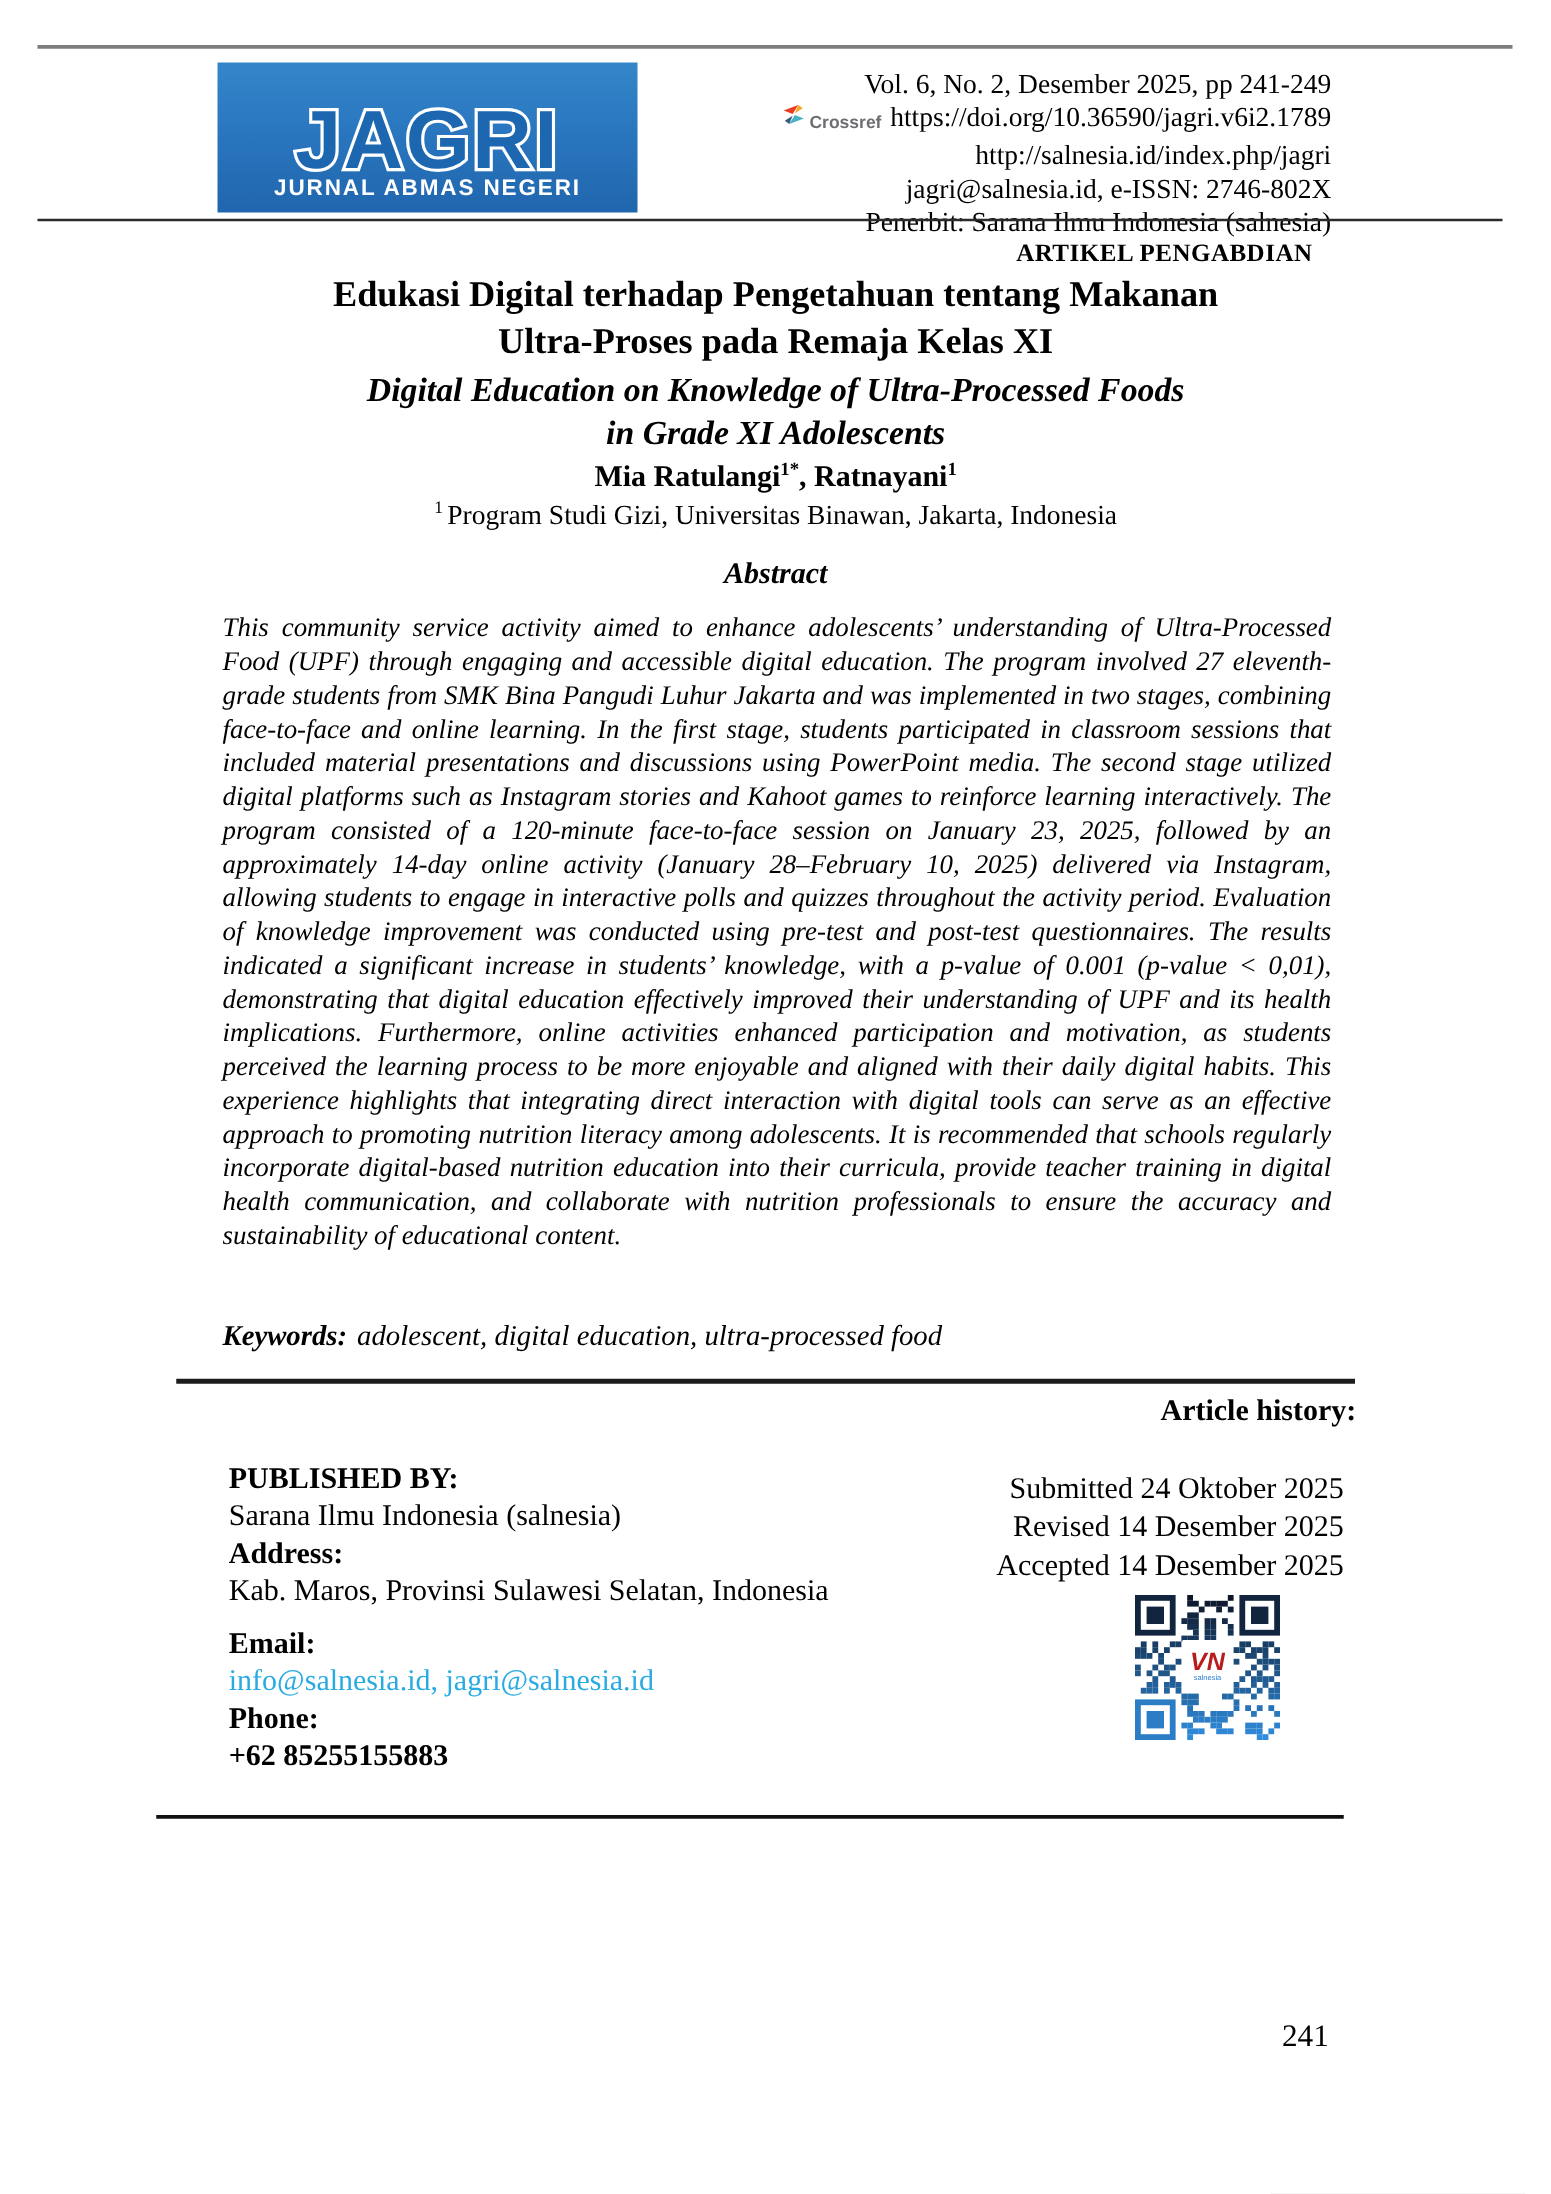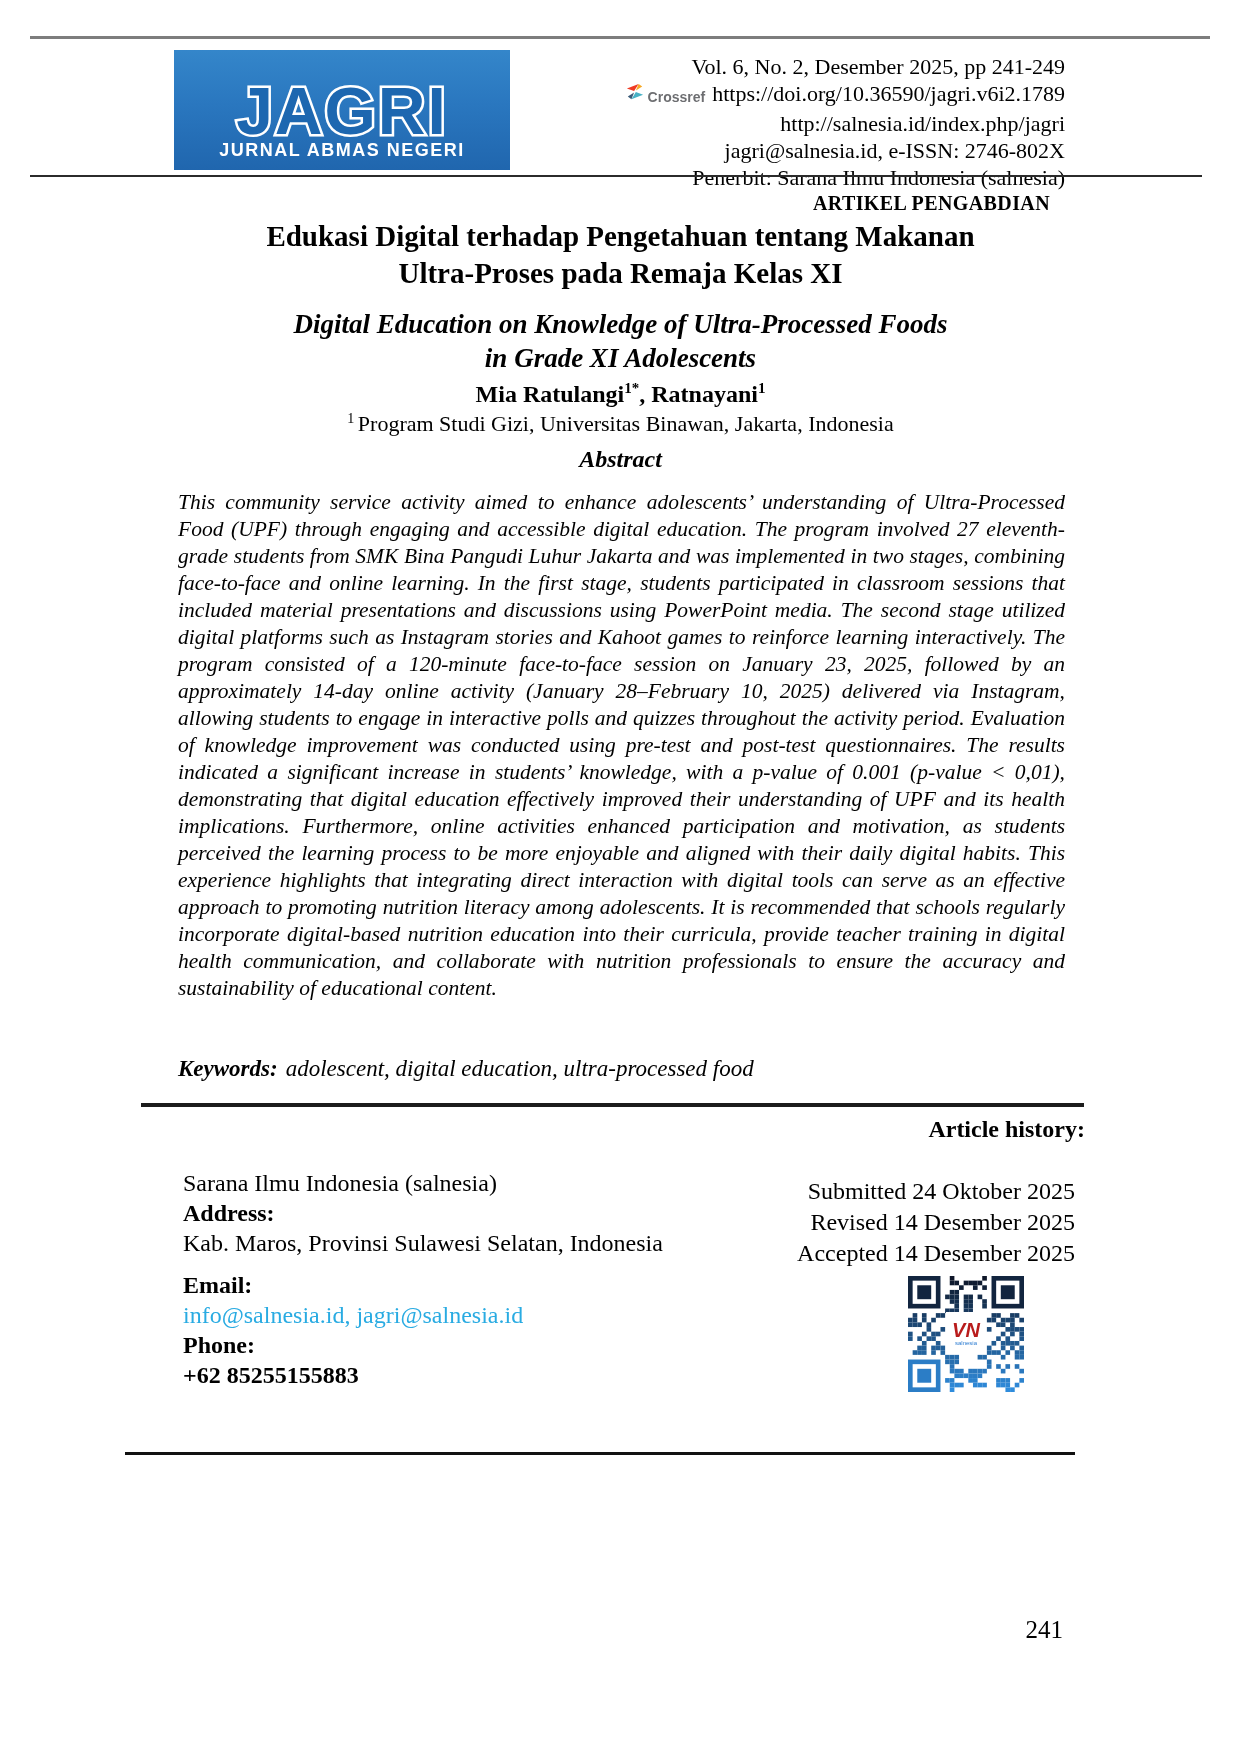--- a/index.html
+++ b/index.html
@@ -32,21 +32,21 @@
     margin-top:-10px;
   }
   .header-meta { text-align:right; font-size:22px; line-height:27px; padding-top:3px; }
   .crossref-lockup { display:inline-flex; align-items:flex-start; gap:4px; margin-right:7px; vertical-align:baseline; }
   .crossref-word { font-family:"Liberation Sans", sans-serif; font-size:14px; font-weight:bold; color:#6d6e71; position:relative; top:1px; }
 
   .artikel-label { position:absolute; top:192px; right:191px; font-weight:bold; font-size:20px; letter-spacing:0.4px; }
 
   .title-block { position:absolute; top:218px; left:120px; width:1001px; text-align:center; }
   .title-id { font-weight:bold; font-size:29px; line-height:37px; }
-  .title-en { font-weight:bold; font-style:italic; font-size:27px; line-height:34px; margin-top:15px; }
+  .title-en { font-weight:bold; font-style:italic; font-size:27px; line-height:34px; margin-top:3px; }
   .authors  { font-weight:bold; font-size:24px; margin-top:5px; }
   .authors sup { font-size:15px; font-weight:bold; }
   .affiliation { font-size:22px; margin-top:3px; }
   .affiliation sup { font-size:14px; }
 
   .abstract-heading { position:absolute; top:446px; left:120px; width:1001px; text-align:center; font-weight:bold; font-style:italic; font-size:24px; }
   .abstract-body {
     position:absolute; top:489px; left:178px; width:887px;
     font-style:italic; font-size:21.5px; line-height:27px;
     text-align:justify; text-justify:inter-word;
@@ -134,20 +134,21 @@
 
   <div class="keywords">
     <span class="kw-label">Keywords:</span><span>adolescent, digital education, ultra-processed food</span>
   </div>
 
   <div id="rule-mid" class="rule"></div>
 
   <div class="article-history-label">Article history:</div>
 
   <div class="footer-left">
+    <div class="bold">PUBLISHED BY:</div>
     <div>Sarana Ilmu Indonesia (salnesia)</div>
     <div class="bold">Address:</div>
     <div>Kab. Maros, Provinsi Sulawesi Selatan, Indonesia</div>
     <div class="spacer"></div>
     <div class="bold">Email:</div>
     <div class="email-links" style="color: rgb(41, 171, 226);">info@salnesia.id, jagri@salnesia.id</div>
     <div class="bold">Phone:</div>
     <div class="bold">+62 85255155883</div>
   </div>
 

